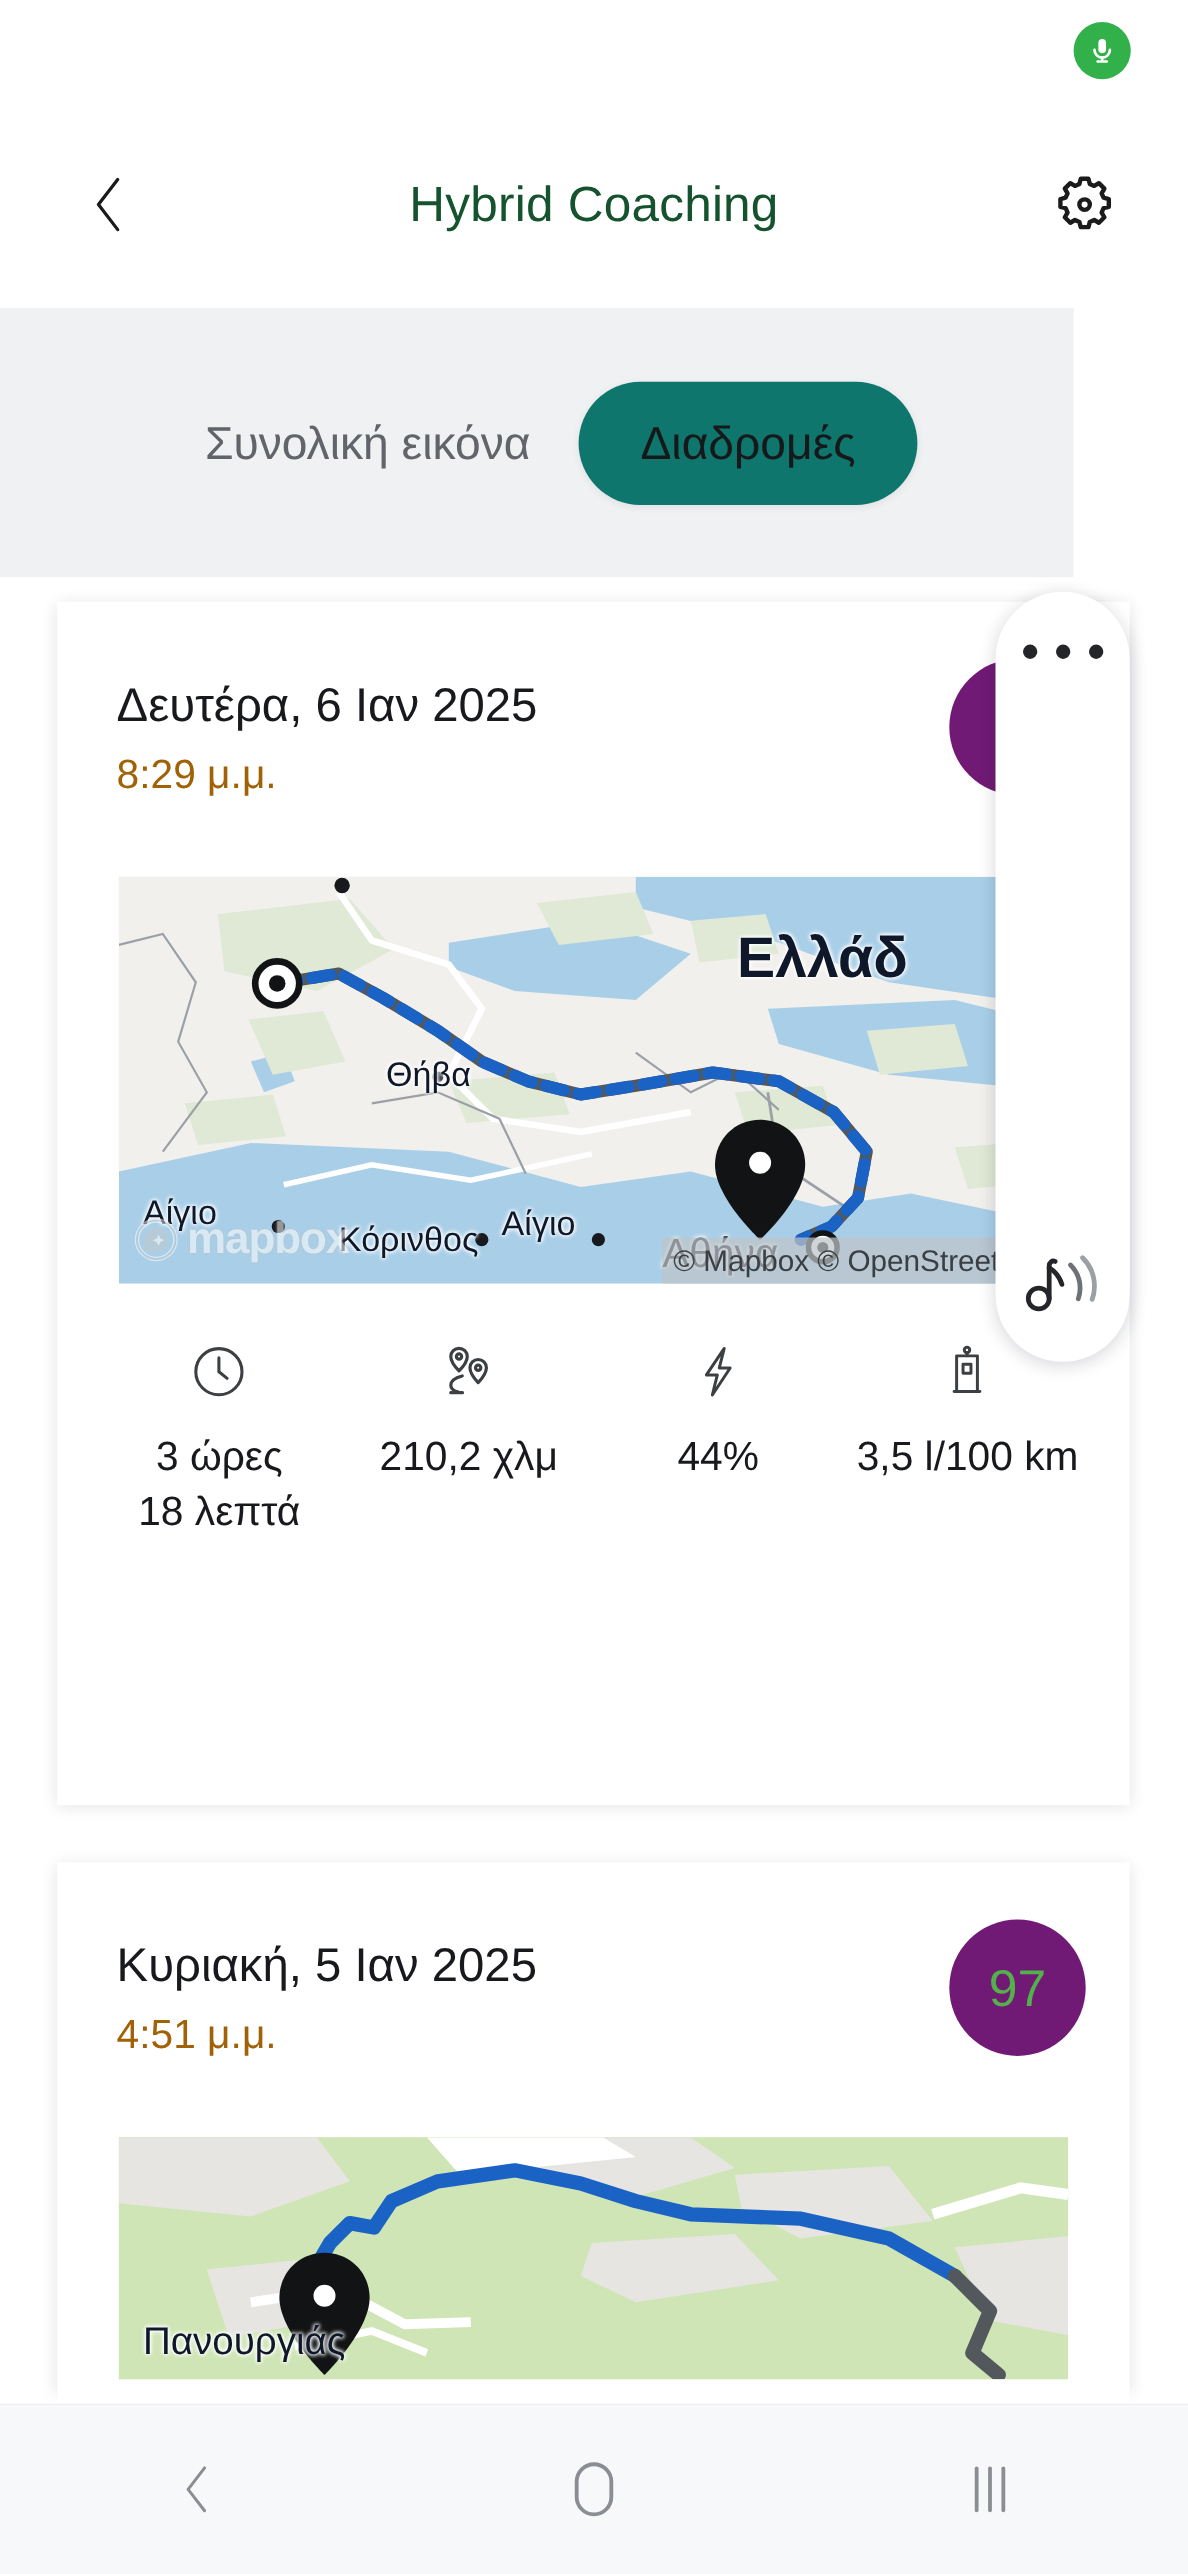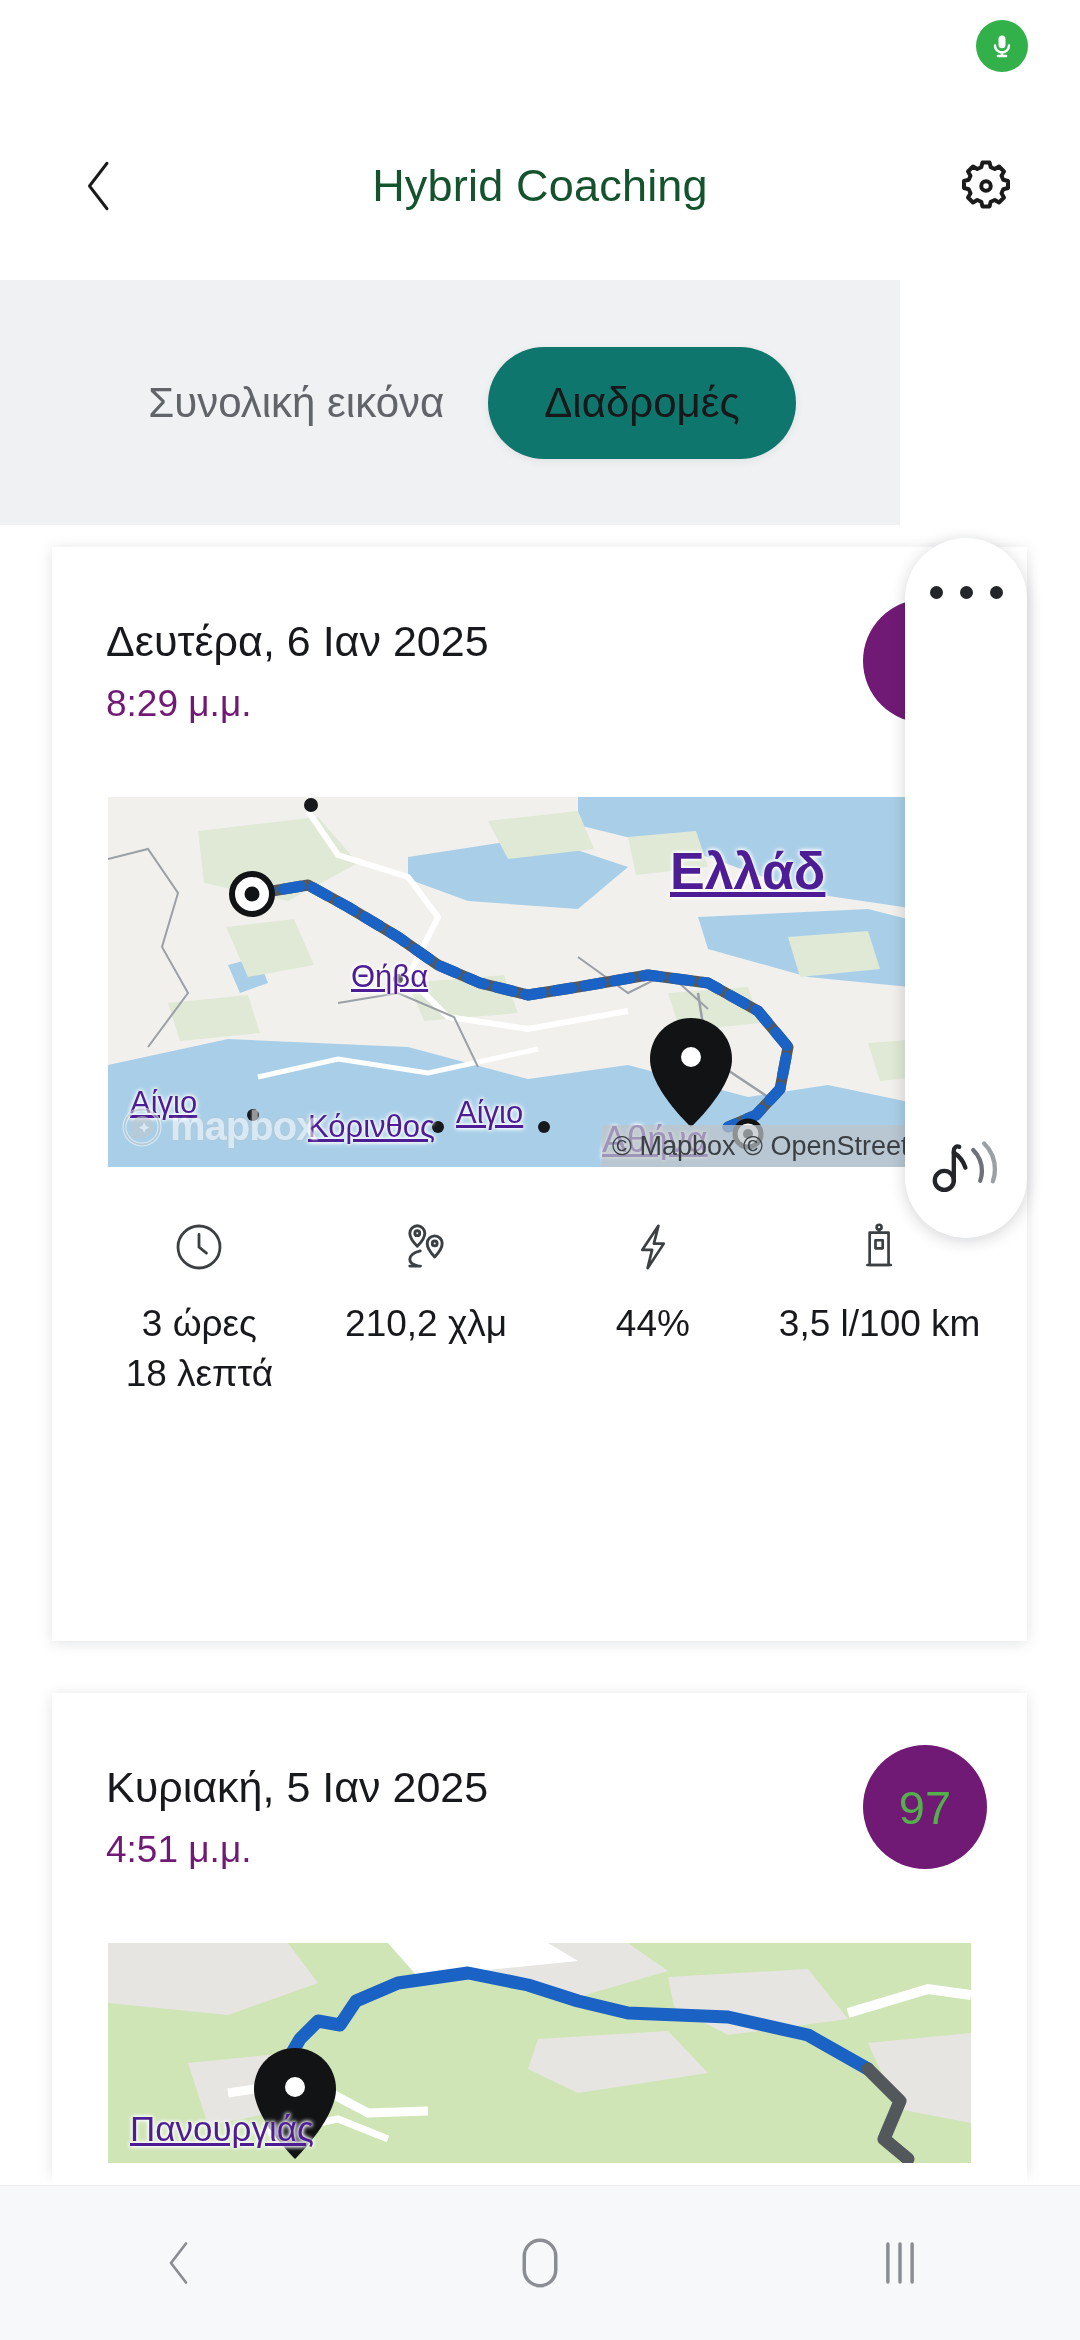--- a/index.html
+++ b/index.html
@@ -38,21 +38,21 @@
     font-weight: 400;
   }
   .gear-btn {
     position: absolute; right: 56px; top: 56px;
     width: 76px; height: 76px;
     display: flex; align-items: center; justify-content: center;
   }
 
   
   .tabstrip {
-    position: absolute; top: 280px; left: 0; width: 900px; height: 245px;
+    position: absolute; top: 280px; left: 0; width: 976px; height: 245px;
     background: #eff1f3;
     display: flex; align-items: center; justify-content: center;
   }
   .tabrow { display: flex; align-items: center; gap: 0px; }
   .tab {
     font-size: 42px; color: #616468;
     padding: 32px 44px; border-radius: 58px;
     white-space: nowrap;
     font-weight: 400;
   }
@@ -72,21 +72,21 @@
   #card1 { top: 22px; height: 1094px; }
   #card2 { top: 1168px; height: 520px; }
 
   .card-head { position: relative; height: 250px; }
   .card-date {
     position: absolute; left: 54px; top: 70px;
     font-size: 43px; color: #17191c; font-weight: 400; white-space: nowrap;
   }
   .card-time {
     position: absolute; left: 54px; top: 136px;
-    font-size: 37px; color: #701a75; font-weight: 400;
+    font-size: 37px; color: #a16207; font-weight: 400;
   }
   .score-badge {
     position: absolute; right: 40px; top: 52px;
     width: 124px; height: 124px; border-radius: 50%;
     background: #701a75;
     display: flex; align-items: center; justify-content: center;
     font-size: 47px; color: #53b04b; font-weight: 400;
   }
 
   
@@ -103,23 +103,22 @@
   }
   .mapbox-logo {
     position: absolute; left: 14px; bottom: 18px;
     display: flex; align-items: center; gap: 8px; opacity: .55;
   }
   .mapbox-logo .mb-word {
     font-size: 40px; color: #ffffff; font-weight: 700; letter-spacing: -1px;
     text-shadow: 0 0 2px #b9bdc0, 0 0 3px #b9bdc0;
   }
   .map-label {
-    position: absolute; color: #4c1d95; white-space: nowrap;
+    position: absolute; color: #0f172a; white-space: nowrap;
     text-shadow: 0 0 5px #fff, 0 0 5px #fff, 0 0 3px #fff;
-    text-decoration: underline;
   }
 
   
   .stats {
     display: flex; align-items: flex-start;
     padding: 44px 34px 0 34px;
   }
   .stat { flex: 1; text-align: center; }
   .stat-icon { height: 72px; display: flex; align-items: center; justify-content: center; }
   .stat-val {

